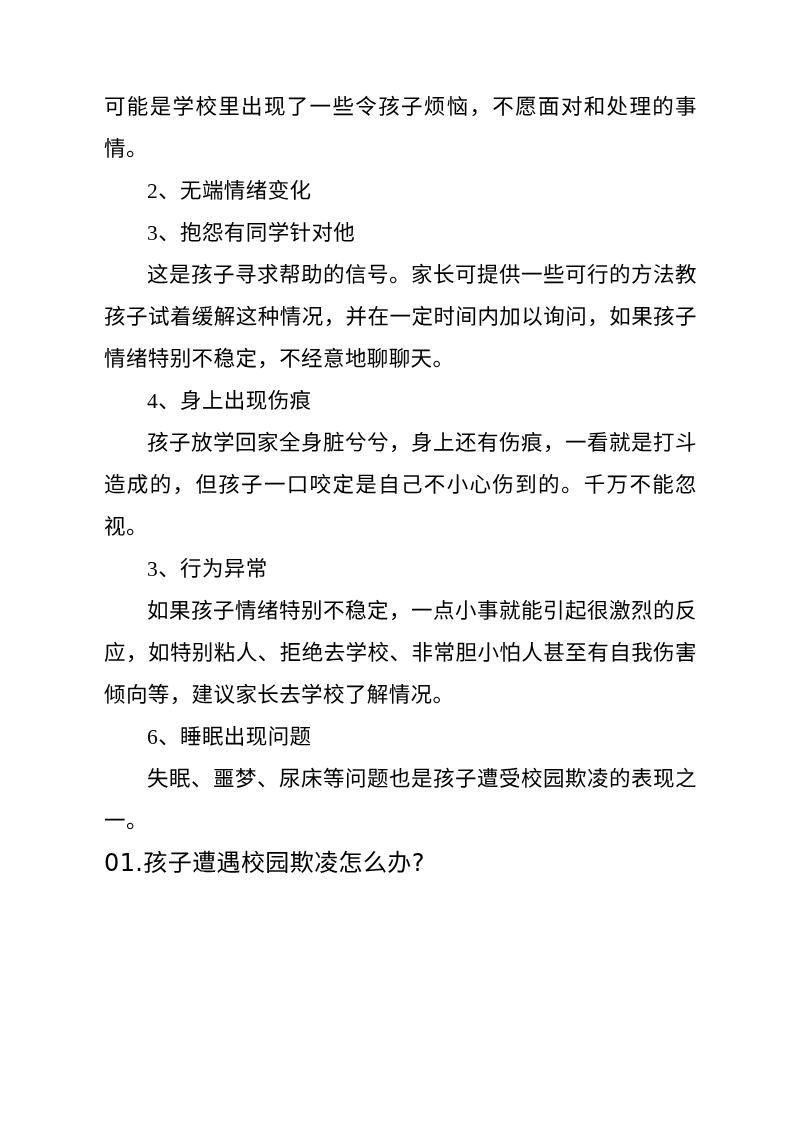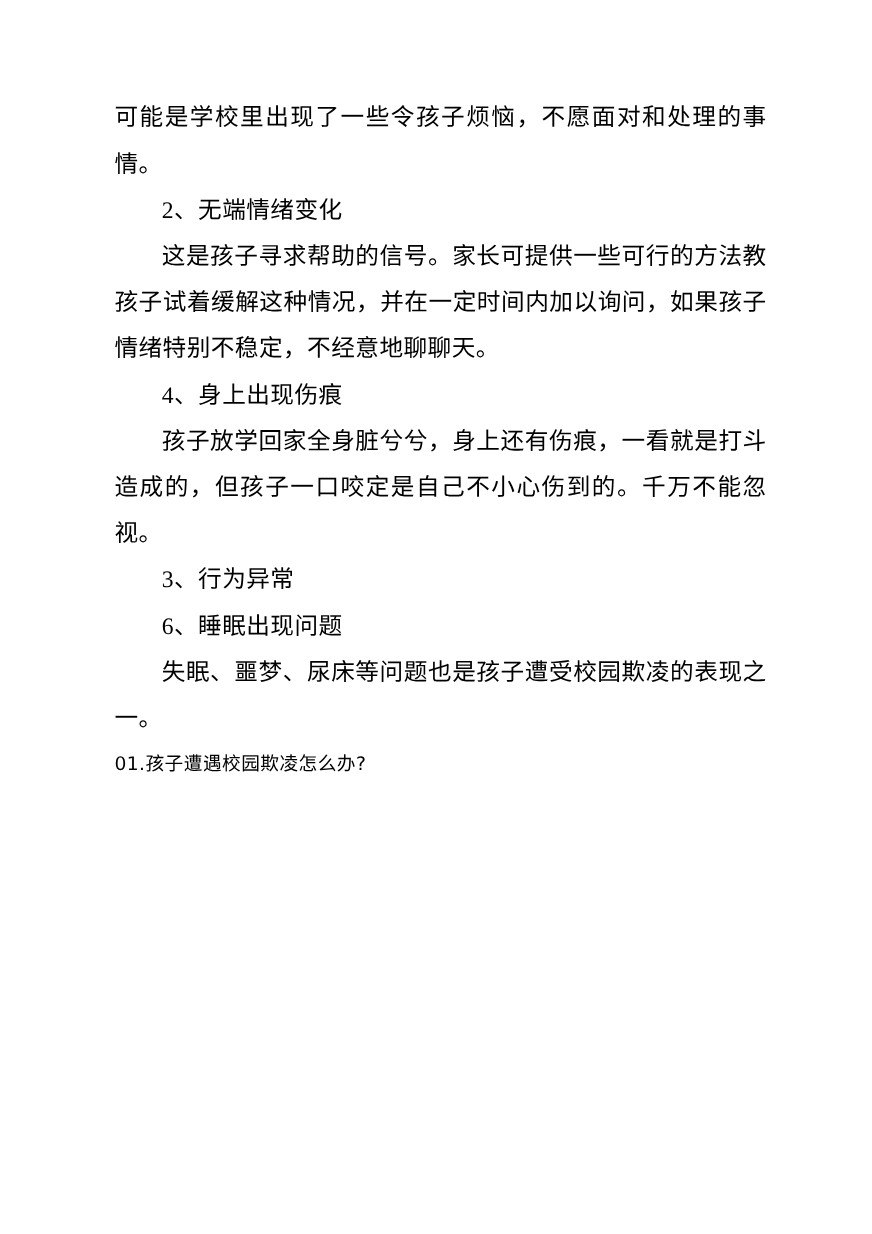--- a/index.html
+++ b/index.html
@@ -38,44 +38,46 @@
   }
   .heading {
     margin: 0;
     font-weight: bold;
     text-indent: 0;
   }
   .para-plain {
     margin: 0;
     text-indent: 0;
     font-family: "DejaVu Sans", "Liberation Sans", sans-serif;
-    font-size: 17px;
+    font-size: 24px;
     line-height: 42px;
   }
 </style>
 </head>
 <body>
 
 <div class="page">
   <div class="doc-body">
 
     <p class="para">可能是学校里出现了一些令孩子烦恼，不愿面对和处理的事情。</p>
 
     <p class="para-indent">2、无端情绪变化</p>
 
 
+    <p class="para-indent">3、抱怨有同学针对他</p>
 
     <p class="para-indent">这是孩子寻求帮助的信号。家长可提供一些可行的方法教孩子试着缓解这种情况，并在一定时间内加以询问，如果孩子情绪特别不稳定，不经意地聊聊天。</p>
 
     <p class="para-indent">4、身上出现伤痕</p>
 
     <p class="para-indent">孩子放学回家全身脏兮兮，身上还有伤痕，一看就是打斗造成的，但孩子一口咬定是自己不小心伤到的。千万不能忽视。</p>
 
     <p class="para-indent">3、行为异常</p>
 
+    <p class="para-indent">如果孩子情绪特别不稳定，一点小事就能引起很激烈的反应，如特别粘人、拒绝去学校、非常胆小怕人甚至有自我伤害倾向等，建议家长去学校了解情况。</p>
 
     <p class="para-indent">6、睡眠出现问题</p>
 
     <p class="para-indent">失眠、噩梦、尿床等问题也是孩子遭受校园欺凌的表现之一。</p>
 
 
     <p class="para-plain">01.孩子遭遇校园欺凌怎么办?</p>
 
   </div>
 </div>

